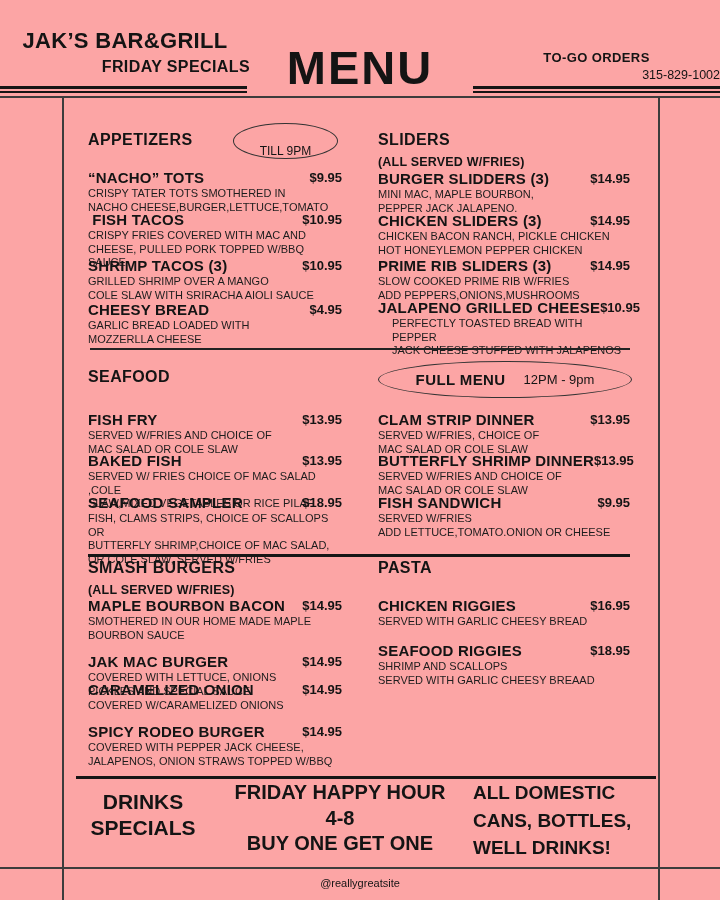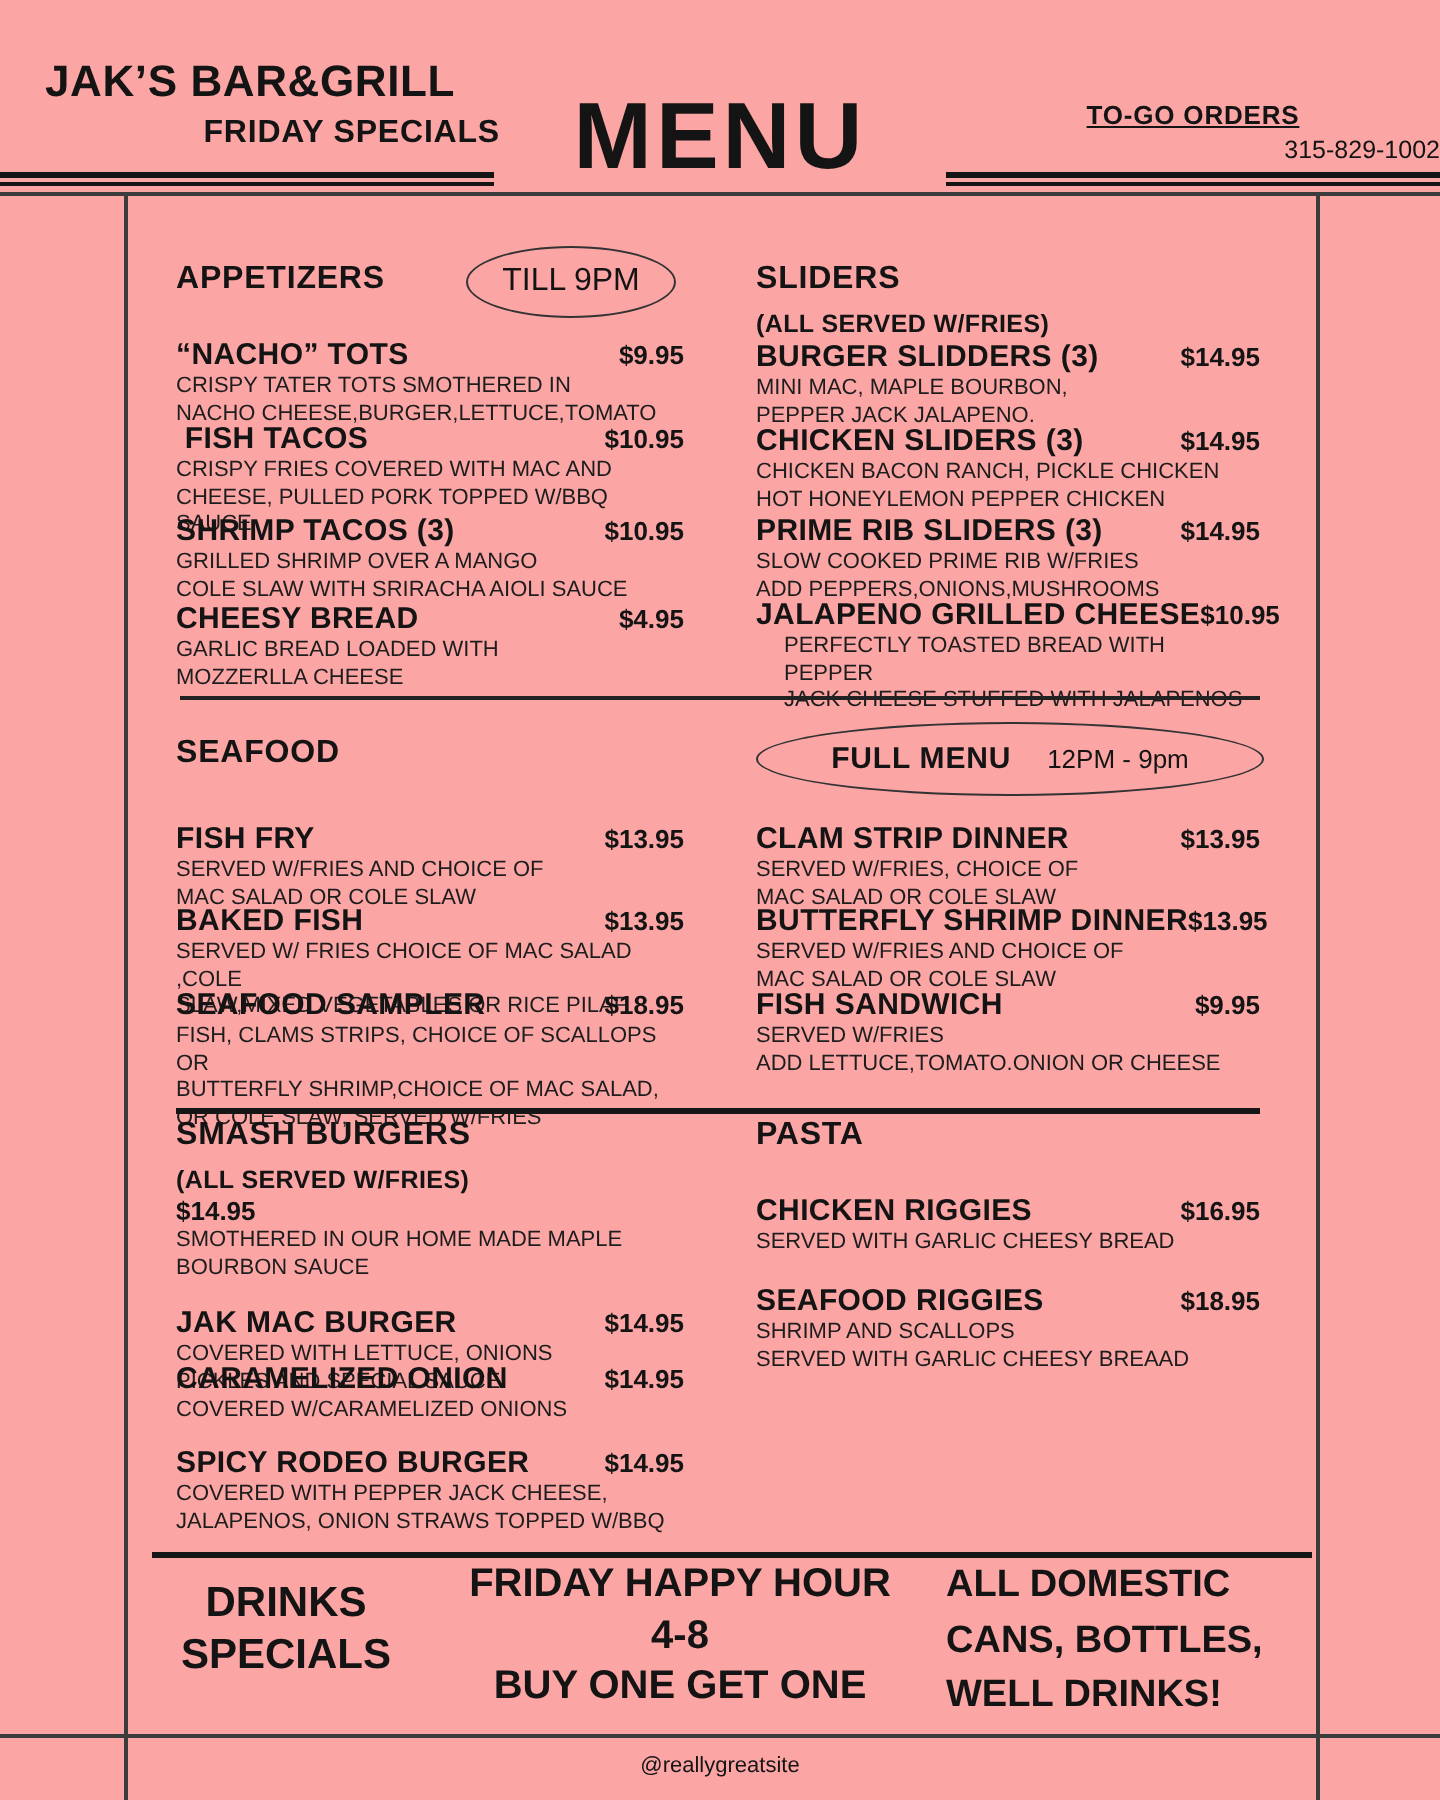--- a/index.html
+++ b/index.html
@@ -12,37 +12,37 @@
   .abs { position:absolute; }
 
   
   .brand { left:0; top:28px; width:250px; text-align:center;
            font-size:22px; font-weight:800; letter-spacing:.3px; }
   .subtitle { left:0; top:58px; width:250px; text-align:right;
               font-size:16px; font-weight:700; letter-spacing:.4px; }
   .menu-title { left:250px; top:40px; width:220px; text-align:center;
                 font-size:47px; font-weight:900; letter-spacing:2px; }
   .togo-label { left:473px; top:50px; width:247px; text-align:center;
-                font-size:13px; font-weight:800; letter-spacing:.4px;text-decoration:underline; }
+                font-size:13px; font-weight:800; letter-spacing:.4px; }
   .togo-phone { left:473px; top:68px; width:247px; text-align:right;
                 font-size:12.5px; font-weight:400; }
   .dbl-rule { height:2px; border-top:3px solid #151515; border-bottom:2px solid #151515; }
   .rule-h { background:#3c3c3c; height:1.5px; }
   .rule-v { background:#3c3c3c; width:1.5px; }
   .divider-thin  { height:2px; background:#222; }
   .divider-thick { height:3px; background:#161616; }
 
   
   .sec-title { font-size:16px; font-weight:700; letter-spacing:.4px; }
   .sec-note  { font-size:12.5px; font-weight:800; letter-spacing:.2px; }
 
   
   .oval { border:1.5px solid #333; border-radius:50%;
           display:flex; align-items:center; justify-content:center; }
-  .oval-till { left:233px; top:123px; width:103px; height:34px; font-size:16px; }
+  .oval-till { left:233px; top:123px; width:103px; height:34px; font-size:12px;align-items:flex-end; }
   .oval-full { left:378px; top:361px; width:252px; height:35px; gap:18px; }
   .oval-full .fm-label { font-size:15px; font-weight:800; letter-spacing:.4px; }
   .oval-full .fm-hours { font-size:13px; }
 
   
   .item { position:absolute; }
   .item-l { left:88px;  width:254px; }
   .item-r { left:378px; width:252px; }
   .irow { display:flex; justify-content:space-between; align-items:flex-start; }
   .iname { font-size:15px; font-weight:800; letter-spacing:.2px; white-space:pre;text-align:right; }
@@ -211,20 +211,21 @@
 ADD LETTUCE,TOMATO.ONION OR CHEESE</div>
   </div>
 
   <div class="abs divider-thick" style="left:88px;top:554px;width:542px"></div>
 
   <div class="abs sec-title" style="left:88px;top:559px">SMASH BURGERS</div>
   <div class="abs sec-note" style="left:88px;top:583px">(ALL SERVED W/FRIES)</div>
 
   <div class="item item-l" style="top:597px">
     <div class="irow">
+        <span class="iname">MAPLE BOURBON BACON</span>
         <span class="iprice">$14.95</span>
       </div>
     <div class="idesc">SMOTHERED IN OUR HOME MADE MAPLE
 BOURBON SAUCE</div>
   </div>
   <div class="item item-l" style="top:653px">
     <div class="irow">
         <span class="iname">JAK MAC BURGER</span>
         <span class="iprice">$14.95</span>
       </div>

